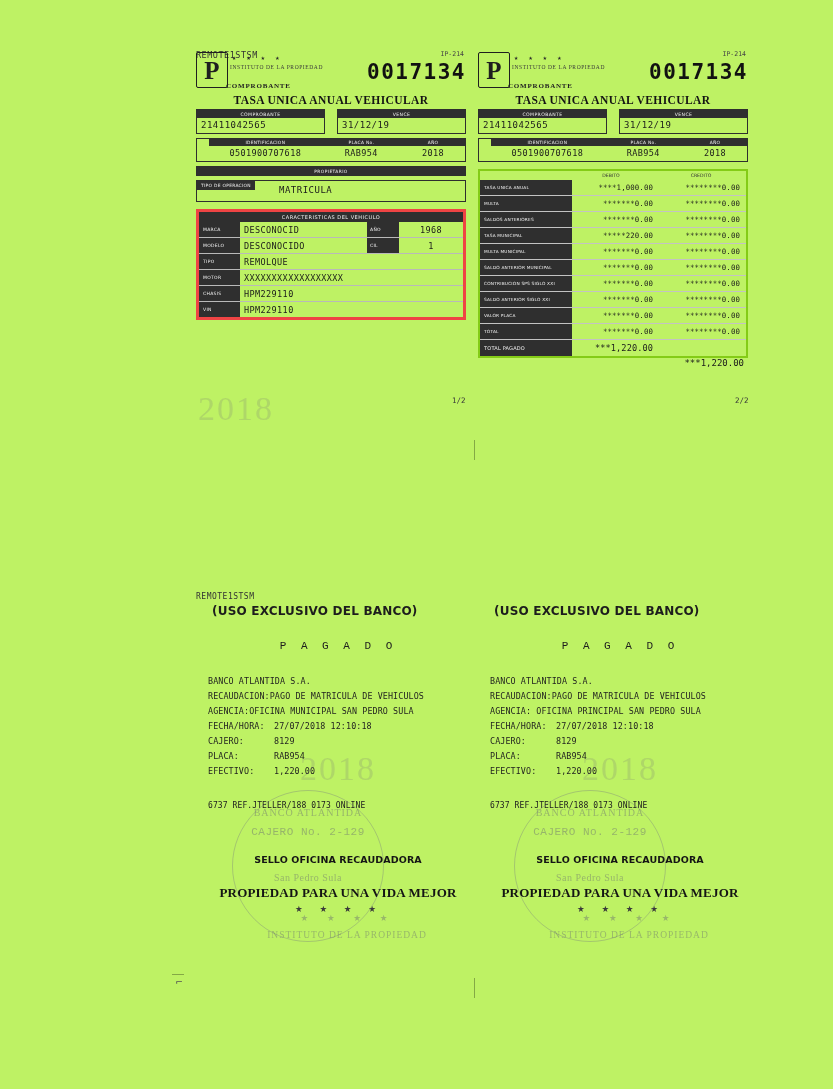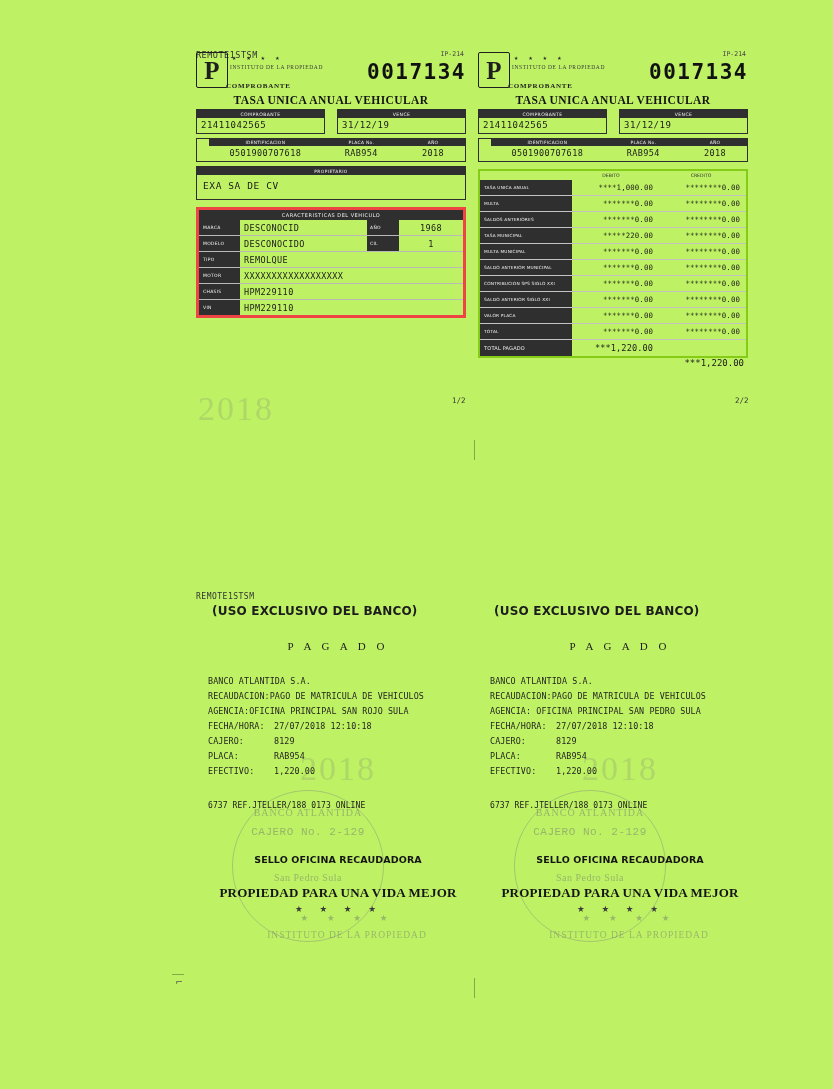--- a/index.html
+++ b/index.html
@@ -248,21 +248,21 @@
   .bank-left { left: 208px; top: 600px; }
   .bank-right { left: 490px; top: 600px; }
   .bank h2 {
     margin: 4px; text-align: left;
     font-family: "DejaVu Sans", sans-serif;
     font-size: 12px; font-weight: bold; letter-spacing: .2px;
     color: #1d1d1d;
   }
   .pagado {
     text-align: center;
-    font-family: Liberation Serif, serif;
+    font-family: Liberation Mono, monospace;
     font-size: 11px; letter-spacing: 4px;
     margin-top: 22px; color: #1d1d1d;
   }
   .bank-lines {
     margin-top: 22px;
     font-family: "DejaVu Sans Mono", monospace;
     font-size: 8.4px;
     line-height: 15px;
     color: #1f1f1f;
     letter-spacing: .1px;
@@ -342,23 +342,26 @@
       </div>
       <div class="vals">
         <span class="c-ident">0501900707618</span>
         <span class="c-placa">RAB954</span>
         <span class="c-ano">2018</span>
       </div>
     </div>
 
     <div class="propbox">
       <div class="flabel">PROPIETARIO</div>
-      <div class="prop-val">EXA SA DE CV</div>
-    </div>
-
+    </div>
+
+    <div class="tipoop">
+      <div class="tag">TIPO DE OPERACION</div>
+      <div class="v">MATRICULA</div>
+    </div>
 
     <div class="charbox">
       <div class="char-head">CARACTERISTICAS DEL VEHICULO</div>
 
       <div class="char-row">
         <div class="ck">MARCA</div>
         <div class="cv">DESCONOCID</div>
         <div class="ck2">AÑO</div>
         <div class="cv2">1968</div>
       </div>
@@ -509,21 +512,21 @@
 
   <div class="remote-label2">REMOTE1STSM</div>
 
   <div class="bank bank-left">
     <h2>(USO EXCLUSIVO DEL BANCO)</h2>
     <div class="pagado">P A G A D O</div>
 
     <div class="bank-lines">
       <div>BANCO ATLANTIDA S.A.</div>
       <div>RECAUDACION:PAGO DE MATRICULA DE VEHICULOS</div>
-      <div>AGENCIA:OFICINA PRINCIPAL SAN ROJO SULA</div>
+      <div>AGENCIA:OFICINA MUNICIPAL SAN PEDRO SULA</div>
       <div class="kv">
         <span class="k">FECHA/HORA:</span>
         <span>27/07/2018 12:10:18</span>
       </div>
       <div class="kv">
         <span class="k">CAJERO:</span>
         <span>8129</span>
       </div>
       <div class="kv">
         <span class="k">PLACA:</span>

